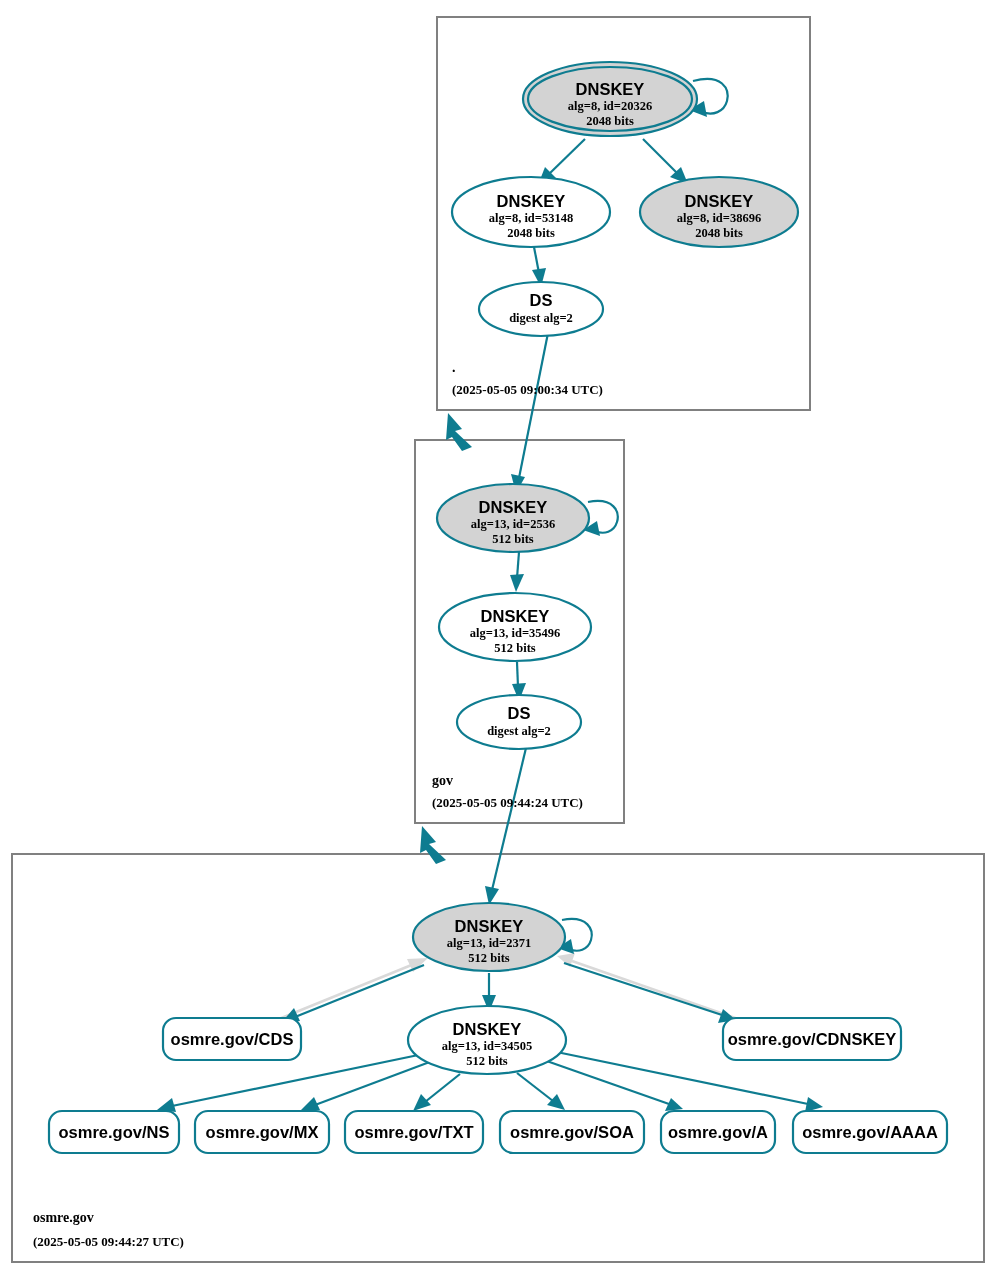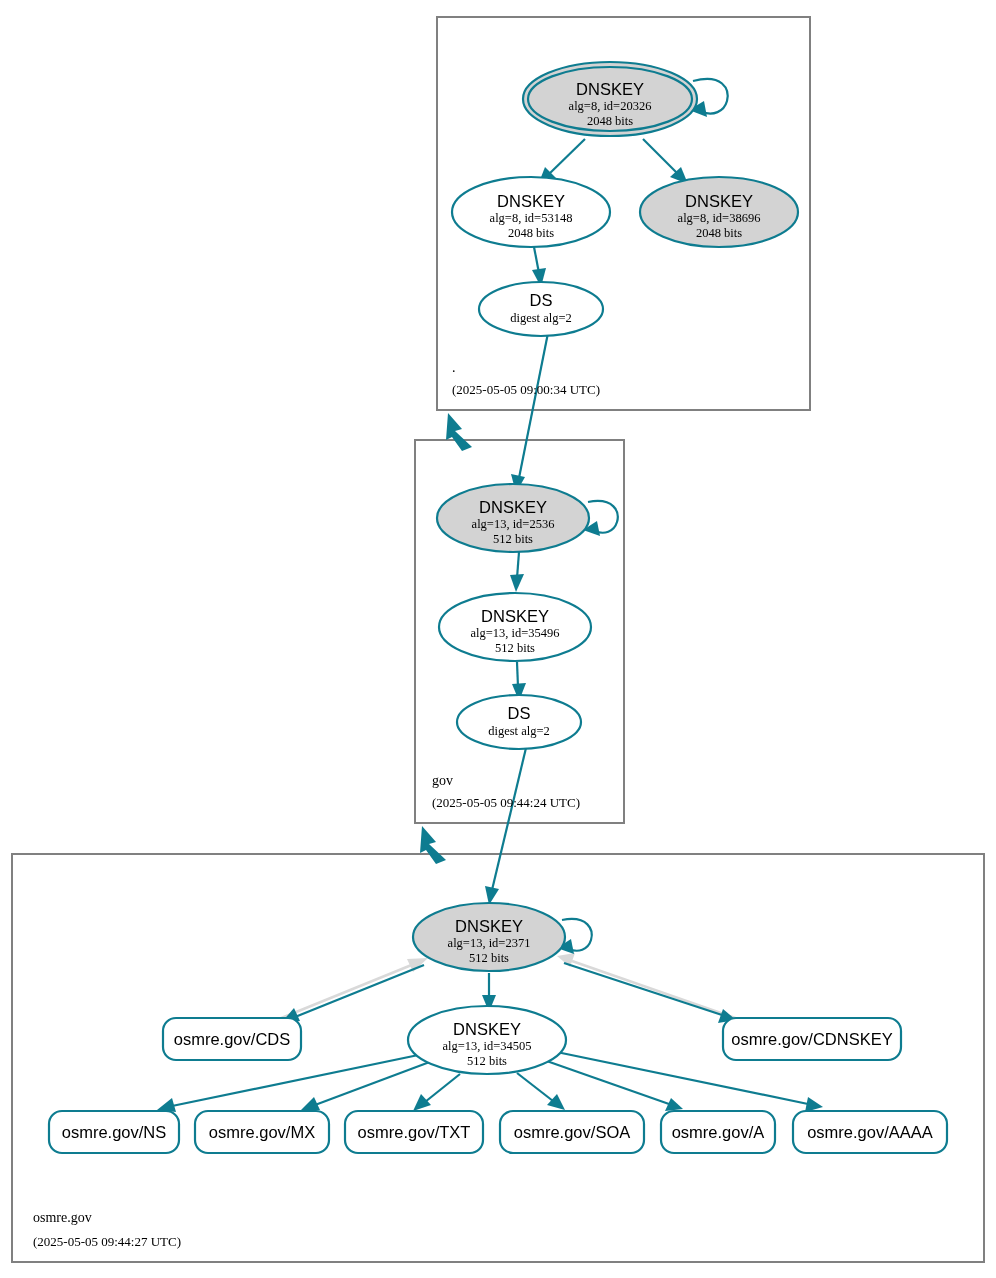--- a/index.html
+++ b/index.html
@@ -7,20 +7,21 @@
     padding: 0;
     background: #ffffff;
   }
   #root-canvas {
     position: relative;
     width: 996px;
     height: 1278px;
     background: #ffffff;
     font-family: "Liberation Sans", sans-serif;
     overflow: hidden;
+    font-weight: bold;
   }
   svg.graph {
     position: absolute;
     left: 0;
     top: 0;
     width: 996px;
     height: 1278px;
   }
   .zone-rect {
     fill: #ffffff;

